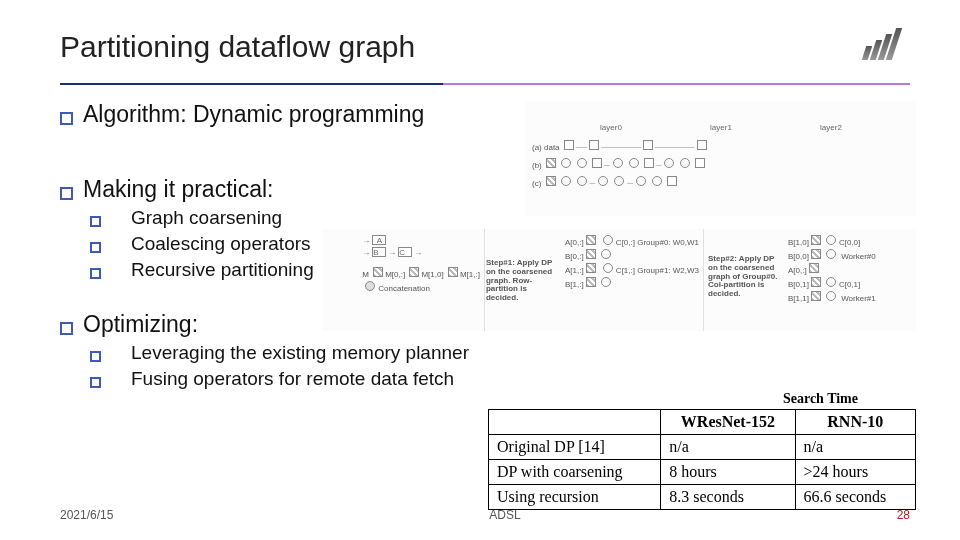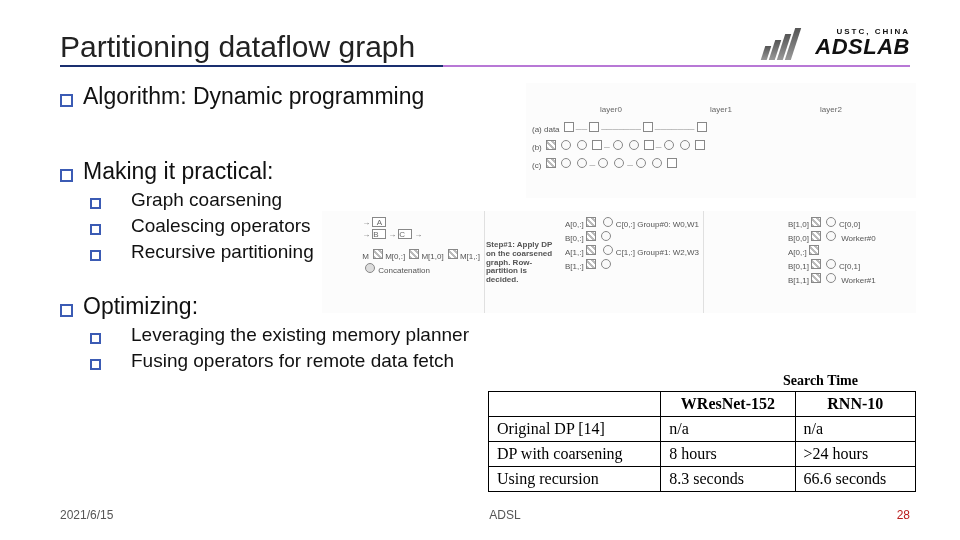--- a/index.html
+++ b/index.html
@@ -1,18 +1,18 @@
 <!DOCTYPE html>
 <html><head>
 <meta charset="utf-8">
 <style>
   * { margin:0; padding:0; box-sizing:border-box; }
   body { width:960px; height:540px; background:#fff; font-family:"Segoe UI", Arial, sans-serif; position:relative; overflow:hidden; }
   .slide { position:absolute; inset:0; padding:30px 50px 0 60px; }
-  .header { display:flex; justify-content:space-between; align-items:flex-start; margin-bottom:2px; }
+  .header { display:flex; justify-content:space-between; align-items:flex-start; margin-bottom:20px; }
   .title { font-size:30px; color:#222; font-weight:400; line-height:1.1; }
   .logo { display:flex; align-items:center; gap:6px; margin-top:-4px; }
   .logo-bars { position:relative; width:46px; height:34px; }
   .logo-bars span { position:absolute; bottom:0; width:6px; background:linear-gradient(180deg,#555,#999); transform:skewX(-18deg); }
   .logo-bars span:nth-child(1){left:0; height:14px;}
   .logo-bars span:nth-child(2){left:9px; height:20px;}
   .logo-bars span:nth-child(3){left:18px; height:26px;}
   .logo-bars span:nth-child(4){left:27px; height:32px;}
   .logo-text { display:flex; flex-direction:column; line-height:1;}
   .logo-sub { font-size:8px; font-weight:700; letter-spacing:2px; color:#111; text-align:right; }
@@ -54,24 +54,20 @@
 <div class="slide">
   <div class="header">
     <div class="title">Partitioning dataflow graph</div>
     <div class="logo">
       <div class="logo-bars">
           <span></span>
           <span></span>
           <span></span>
           <span></span>
         </div>
-      <div class="logo-text">
-        <div class="logo-sub">USTC, CHINA</div>
-        <div class="logo-main">ADSLAB</div>
-      </div>
     </div>
   </div>
   <div class="rule"></div>
 
   <div class="content">
     <div class="item">
       <span class="box"></span>
       <span>Algorithm: Dynamic programming</span>
     </div>
     <div class="gap"></div>
@@ -139,20 +135,21 @@
         <div class="panel">
           <div class="ptxt" style="position:absolute;left:1px;top:30px;width:70px;"><b>Step#1: Apply DP on the coarsened graph. Row-partition is decided.</b></div>
           <div style="margin-left:76px;">
             <div class="mini-row"><span class="lbl">A[0,:]</span><span class="sq h"></span> <span class="node"></span><span class="lbl">C[0,:]</span> <span class="lbl">Group#0: W0,W1</span></div>
             <div class="mini-row"><span class="lbl">B[0,:]</span><span class="sq h"></span><span class="node"></span></div>
             <div class="mini-row"><span class="lbl">A[1,:]</span><span class="sq h"></span> <span class="node"></span><span class="lbl">C[1,:]</span> <span class="lbl">Group#1: W2,W3</span></div>
             <div class="mini-row"><span class="lbl">B[1,:]</span><span class="sq h"></span><span class="node"></span></div>
           </div>
         </div>
         <div class="panel">
+          <div class="ptxt" style="position:absolute;left:4px;top:26px;width:74px;"><b>Step#2: Apply DP on the coarsened graph of Group#0. Col-partition is decided.</b></div>
           <div style="margin-left:80px;">
             <div class="mini-row"><span class="lbl">B[1,0]</span><span class="sq h"></span><span class="node"></span><span class="lbl">C[0,0]</span></div>
             <div class="mini-row"><span class="lbl">B[0,0]</span><span class="sq h"></span><span class="node"></span> <span class="lbl">Worker#0</span></div>
             <div class="mini-row"><span class="lbl">A[0,:]</span><span class="sq h"></span></div>
             <div class="mini-row"><span class="lbl">B[0,1]</span><span class="sq h"></span><span class="node"></span><span class="lbl">C[0,1]</span></div>
             <div class="mini-row"><span class="lbl">B[1,1]</span><span class="sq h"></span><span class="node"></span> <span class="lbl">Worker#1</span></div>
           </div>
         </div>
       </div>
     </div>

